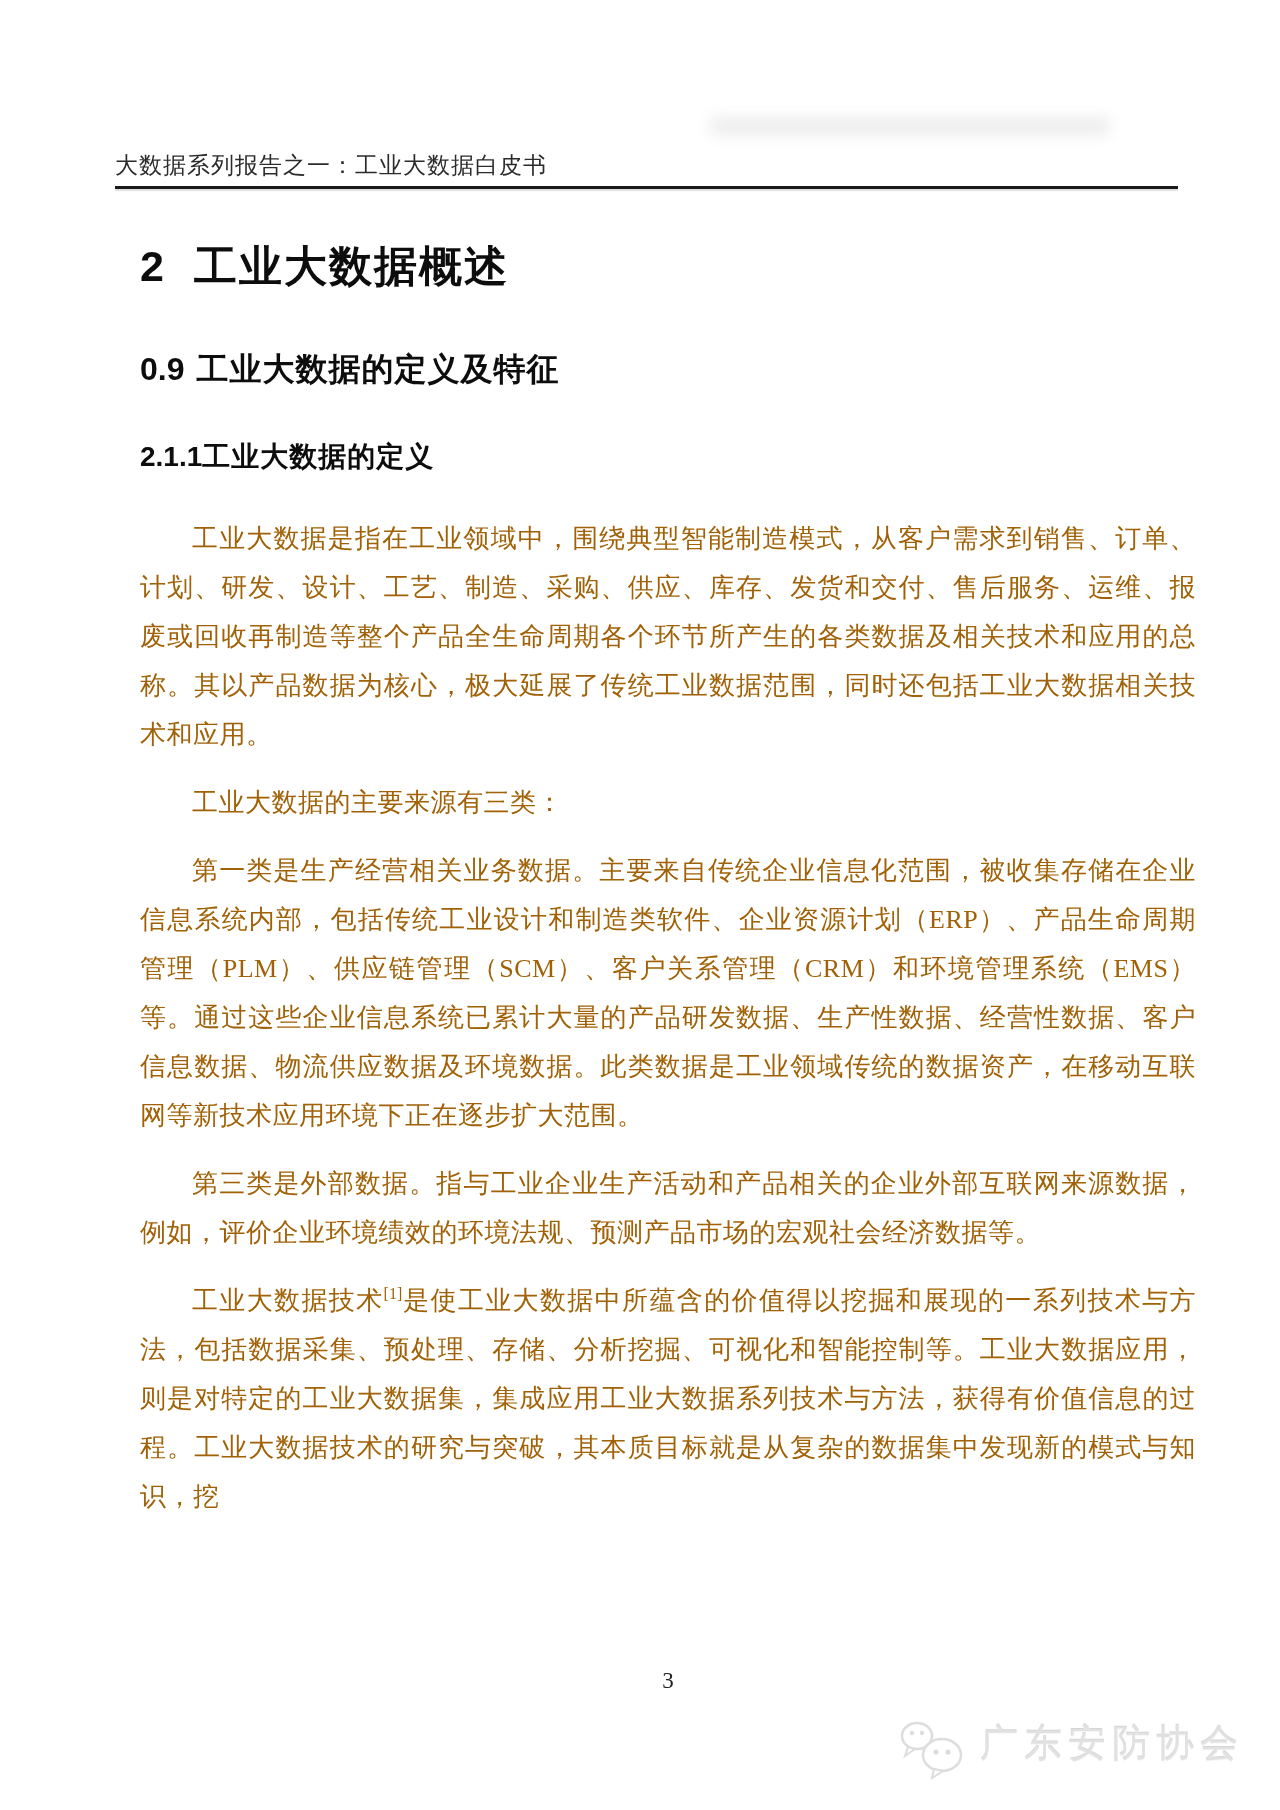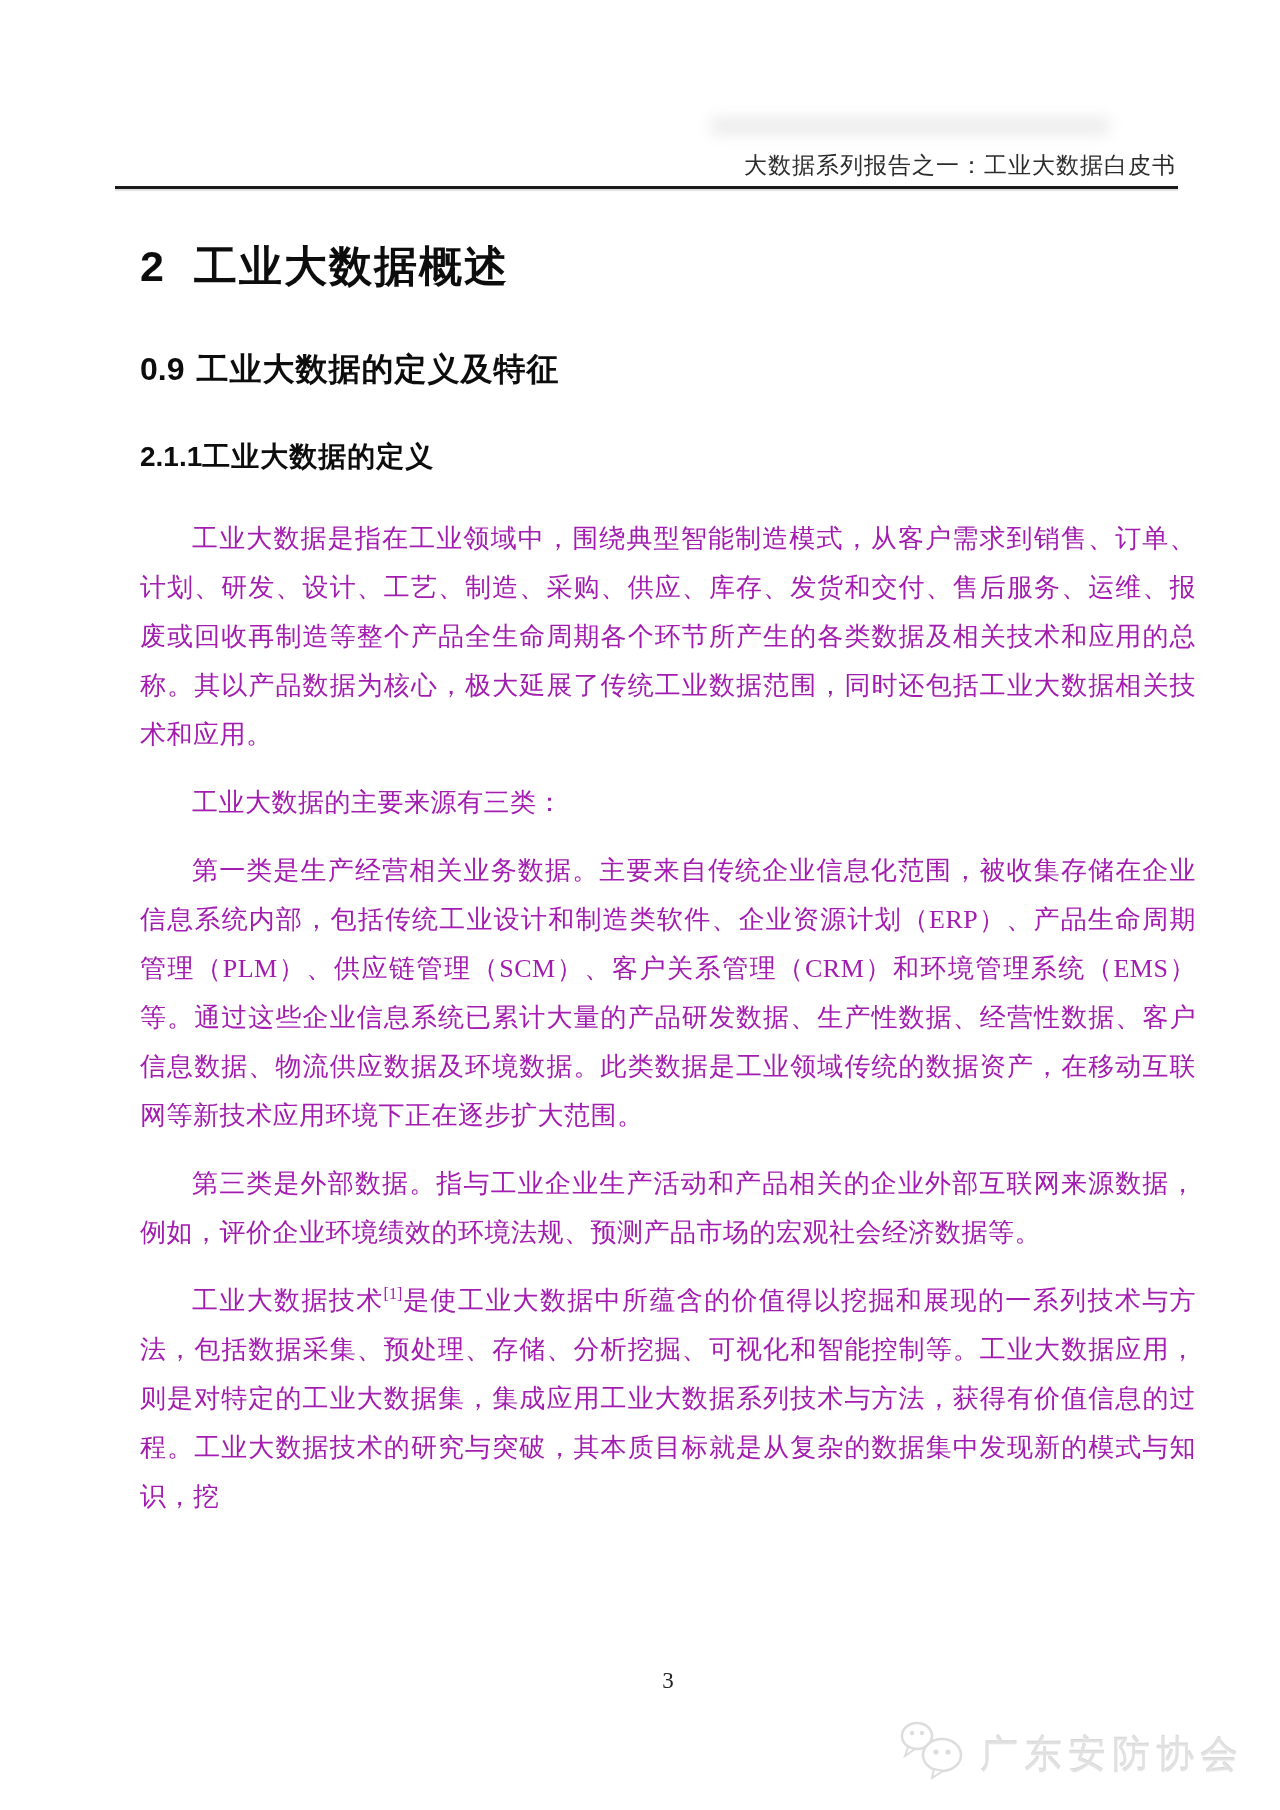--- a/index.html
+++ b/index.html
@@ -26,21 +26,21 @@
     background: #9a9a9a;
     opacity: 0.16;
     filter: blur(7px);
     border-radius: 6px;
   }
   .page-header {
     position: absolute;
     top: 150px;
     left: 115px;
     right: 104px;
-    text-align: right;
+    text-align: left;
     font-size: 23px;
     letter-spacing: 1px;
     color: #2b2b2b;
   }
   .header-rule {
     position: absolute;
     top: 186px;
     left: 115px;
     right: 102px;
     height: 3px;
@@ -77,21 +77,21 @@
     margin-bottom: 38px;
   }
   .content h3 .h-num { letter-spacing: 0; }
   .body-p {
     font-size: 26px;
     line-height: 49px;
     text-align: justify;
     text-indent: 2em;
     letter-spacing: 0.5px;
     margin: 0 0 19px 0;
-    color: #a21caf;
+    color: #a16207;
   }
   .body-p sup {
     font-size: 16px;
     line-height: 0;
     vertical-align: super;
     letter-spacing: 0;
   }
   .page-number {
     position: absolute;
     top: 1668px;
@@ -99,21 +99,21 @@
     right: 84px;
     text-align: center;
     font-size: 23px;
     color: #222222;
   }
   .watermark {
     position: absolute;
     top: 1718px;
     right: 36px;
     display: flex;
-    align-items: flex-end;
+    align-items: flex-start;
     gap: 12px;
     color: #e1e1e1;
   }
   .wm-icon { display: inline-block; width: 72px; height: 62px; }
   .wm-text {
     font-family: "Liberation Sans", "DejaVu Sans", sans-serif;
     font-size: 38px;
     letter-spacing: 6px;
     color: #e1e1e1;
     text-shadow: 0 1px 0 #f6f6f6, 0 -1px 0 #d6d6d6;

